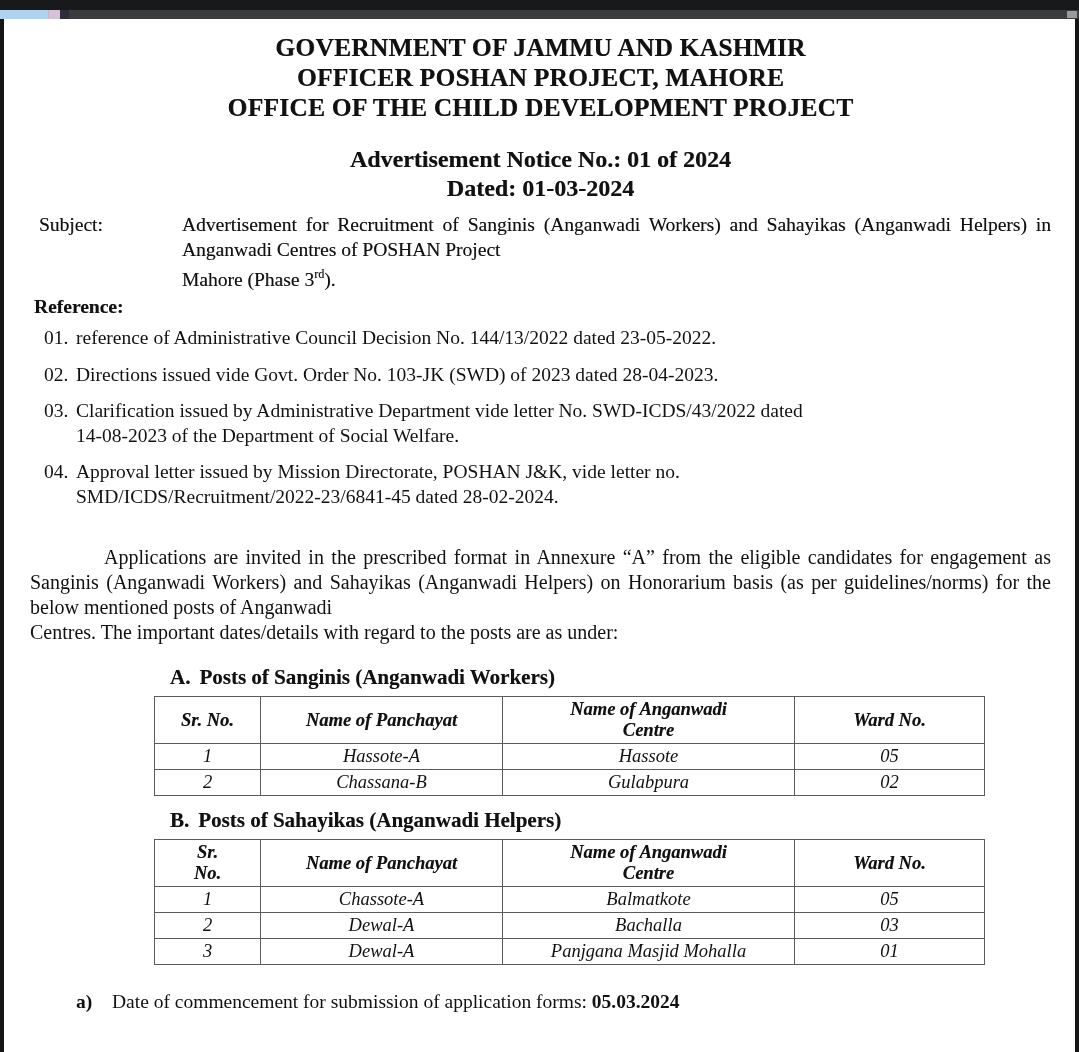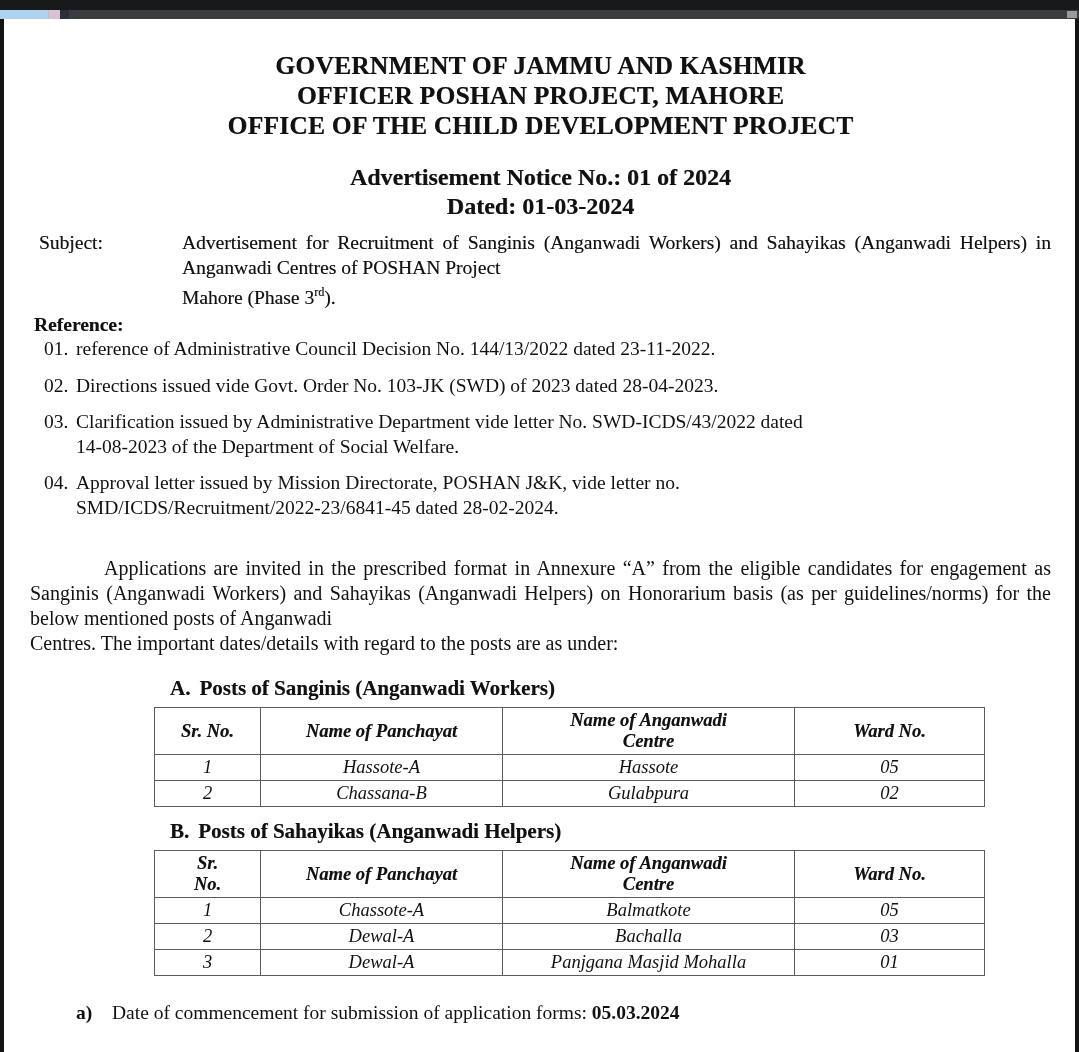--- a/index.html
+++ b/index.html
@@ -60,21 +60,21 @@
     width: 1079px; height: 1033px;
     background: #ffffff;
     border-left: 4px solid #141414;
     border-right: 4px solid #141414;
     padding: 0 24px 0 26px;
   }
 
   .doc { width: 1021px; margin: 0 auto; }
 
   
-  .hdr-block { text-align: center; padding-top: 32px; }
+  .hdr-block { text-align: center; padding-top: 14px; }
   .hdr-line {
     font-weight: bold;
     font-size: 25.5px;
     letter-spacing: 0.2px;
     line-height: 30px;
     text-shadow: 0.4px 0 0 rgba(0,0,0,0.55);
   }
 
   .notice-block { text-align: center; margin-top: 22px; }
   .notice-line {
@@ -103,21 +103,21 @@
     font-weight: bold;
     font-size: 19.5px;
     margin-top: 4px;
     padding-left: 4px;
     text-shadow: 0.3px 0 0 rgba(0,0,0,0.45);
   }
   .ref-item {
     display: flex;
     font-size: 19.5px;
     line-height: 24.5px;
-    margin-top: 1px;
+    margin-top: 8px;
   }
   .ref-num { width: 46px; flex: 0 0 46px; padding-left: 14px; }
   .ref-body { flex: 1; text-align: justify; }
   .ref-body .lastline { display: block; text-align: left; }
 
   
   .main-para {
     font-size: 20px;
     line-height: 25px;
     text-align: justify;
@@ -208,21 +208,21 @@
         <span>Sahayikas (Anganwadi Helpers) in Anganwadi Centres of POSHAN Project</span>
         <span class="lastline"><span>Mahore (Phase 3</span><sup>rd</sup><span>).</span></span>
       </div>
     </div>
 
     <div class="ref-title">Reference:</div>
 
     <div class="ref-item">
       <div class="ref-num">01.</div>
       <div class="ref-body">
-        <span class="lastline">reference of Administrative Council Decision No. 144/13/2022 dated 23-11-2022.</span>
+        <span class="lastline">reference of Administrative Council Decision No. 144/13/2022 dated 23-05-2022.</span>
       </div>
     </div>
 
     <div class="ref-item" style="margin-top:12px;">
       <div class="ref-num">02.</div>
       <div class="ref-body">
         <span class="lastline">Directions issued vide Govt. Order No. 103-JK (SWD) of 2023 dated 28-04-2023.</span>
       </div>
     </div>
 

